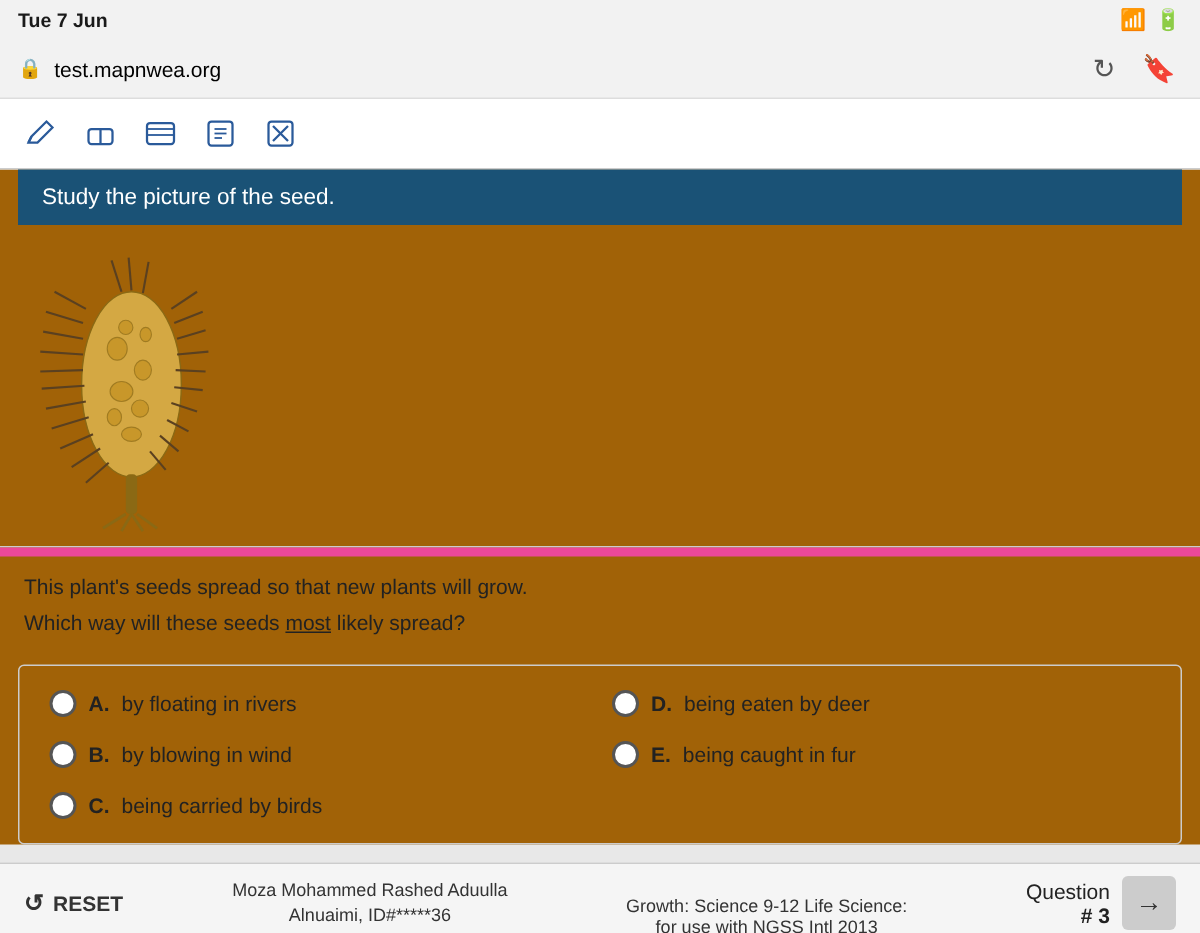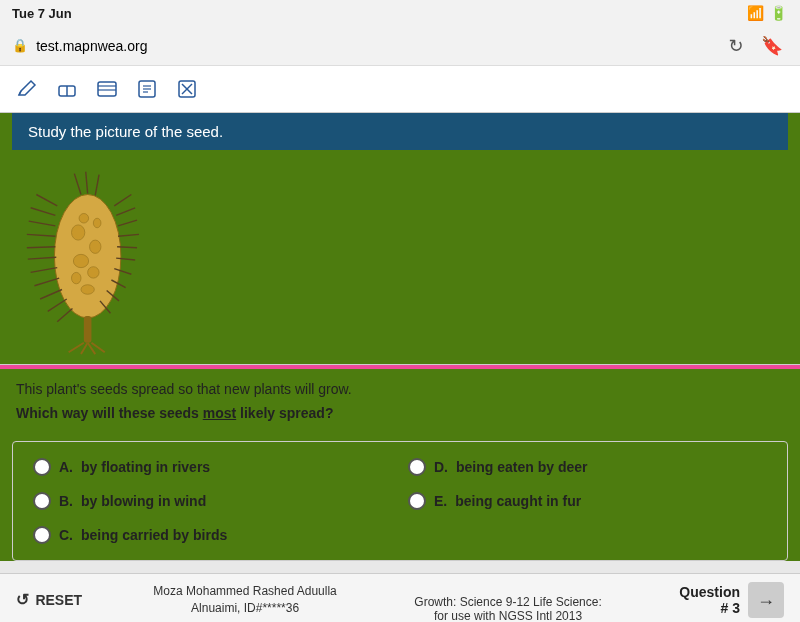--- a/index.html
+++ b/index.html
@@ -56,21 +56,21 @@
       background: none;
       border: none;
       font-size: 18px;
       color: #555;
       cursor: pointer;
       padding: 0 4px;
     }
 
     
     .main-content {
-      background: #4d7c0f;
+      background: #a16207;
       margin: 0;
       padding: 0;
     }
 
     
     .toolbar {
       background: #fff;
       padding: 8px 12px;
       display: flex;
       align-items: center;
@@ -109,34 +109,33 @@
 
     
     .seed-svg {
       width: 130px;
       height: 190px;
     }
 
     
     .question-text-area {
       padding: 4px 28px 8px 16px;
-      border-top: 4px solid #ec4899;
+      border-top: 6px solid #ec4899;
       margin: 0 0 0 0;
     }
     .question-statement {
       font-size: 14px;
       color: #222;
       margin-bottom: 8px;
       padding-top: 8px;
     }
     .question-prompt {
       font-size: 14px;
       color: #222;
       margin-bottom: 12px;
-      font-weight: bold;
     }
     .question-prompt u { text-decoration: underline; }
 
     
     .answer-box {
       border: 1px solid #ccc;
       border-radius: 4px;
       margin: 0 12px 12px 12px;
       padding: 12px;
       display: grid;
@@ -154,21 +153,21 @@
     .radio-circle {
       width: 18px;
       height: 18px;
       border-radius: 50%;
       border: 2px solid #555;
       flex-shrink: 0;
       display: inline-block;
       background: #fff;
     }
     .answer-label { font-weight: 600; }
-    .answer-text { font-weight: 700; }
+    .answer-text { font-weight: 400; }
 
     
     .footer-bar {
       background: #f5f5f5;
       border-top: 1px solid #ccc;
       padding: 8px 16px;
       display: flex;
       align-items: center;
       justify-content: space-between;
       height: 52px;
@@ -377,18 +376,18 @@
   </button>
   <div class="footer-center">
     <div>Moza Mohammed Rashed Aduulla</div>
     <div>Alnuaimi, ID#*****36</div>
   </div>
   <div style="font-size:12px;color:#333;text-align:center;max-width:200px;margin-top:19px;">
     <span>Growth: Science 9-12 Life Science: for use with NGSS Intl 2013</span>
   </div>
   <div class="footer-right">
     <div class="question-num">
-      <div style="font-weight:700;">Question</div>
+      <div style="font-weight:400;">Question</div>
       <div style="font-weight:700;"># 3</div>
     </div>
     <button class="next-btn">→</button>
   </div>
 </div>
 
 </body></html>

